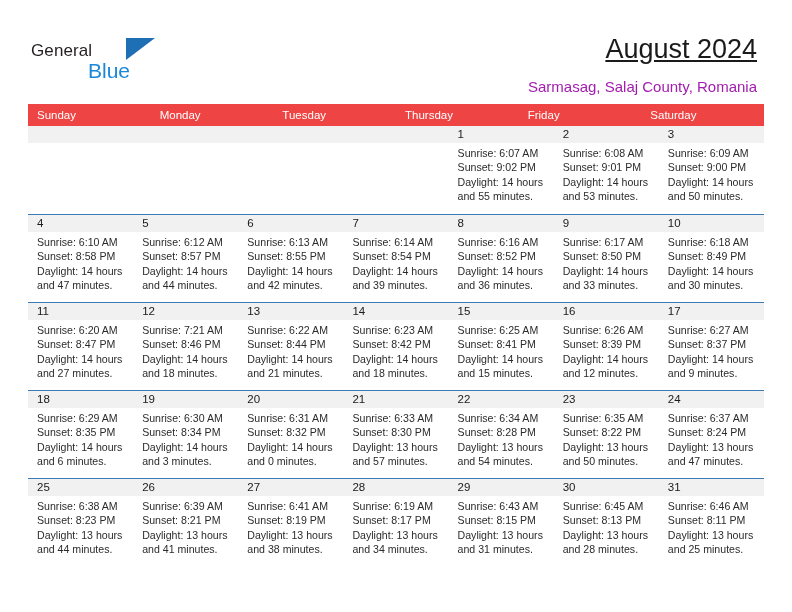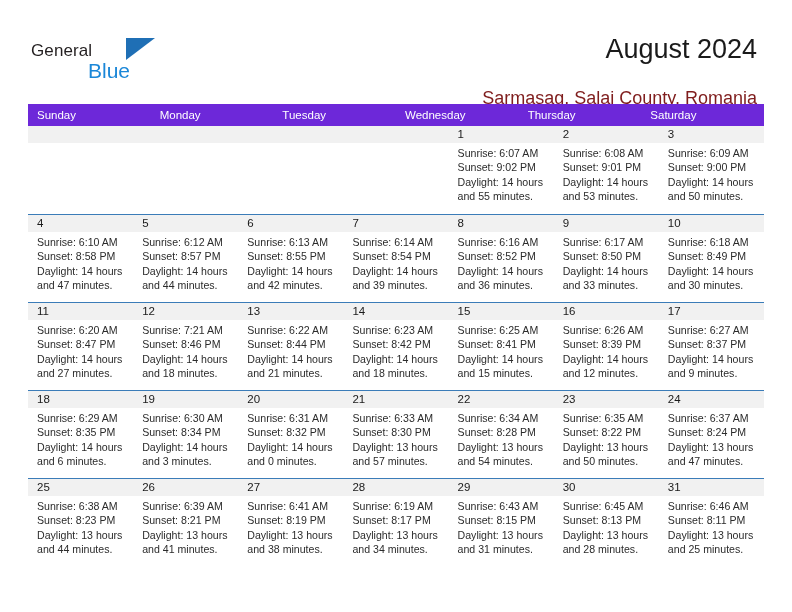--- a/index.html
+++ b/index.html
@@ -61,42 +61,43 @@
   }
   .title {
     position: absolute;
     right: 35px;
     top: 33px;
     font-size: 27px;
     color: #1a1a1a;
     line-height: 32px;
     text-align: right;
     white-space: nowrap;
+    text-decoration: underline;
   }
   .subtitle {
     position: absolute;
     right: 35px;
-    top: 90px;
-    font-size: 18px;
-    color: #7f1d1d;
+    top: 78px;
+    font-size: 15px;
+    color: #a21caf;
     line-height: 17px;
     text-align: right;
     white-space: nowrap;
   }
 
   
   .calendar {
     position: absolute;
     left: 28px;
     top: 104px;
     width: 736px;
   }
   .dow-row {
     display: flex;
-    background: #6d28d9;
+    background: #ef4444;
     height: 22px;
   }
   .dow {
     flex: 1 1 0;
     color: #ffffff;
     font-size: 11.5px;
     line-height: 22px;
     padding-left: 9px;
     box-sizing: border-box;
     overflow: hidden;
@@ -156,22 +157,22 @@
     <div class="title">August 2024</div>
     <div class="subtitle">Sarmasag, Salaj County, Romania</div>
 
   </div>
 
   <div class="calendar">
     <div class="dow-row" id="dow-row">
         <div class="dow">Sunday</div>
         <div class="dow">Monday</div>
         <div class="dow">Tuesday</div>
-        <div class="dow">Wednesday</div>
         <div class="dow">Thursday</div>
+        <div class="dow">Friday</div>
         <div class="dow">Saturday</div>
       </div>
     <div id="weeks-container">
         <div class="week">
           <div class="cell empty">
             <div class="daynum-band"></div>
             <div class="lines"></div>
           </div>
           <div class="cell empty">
             <div class="daynum-band"></div>

